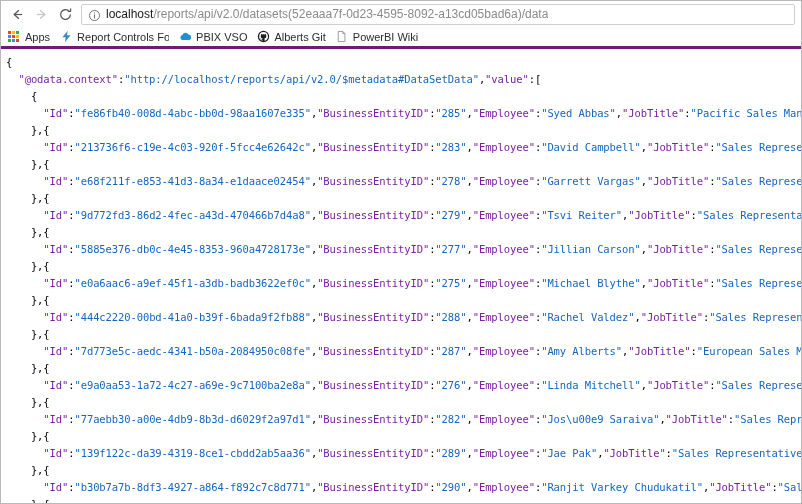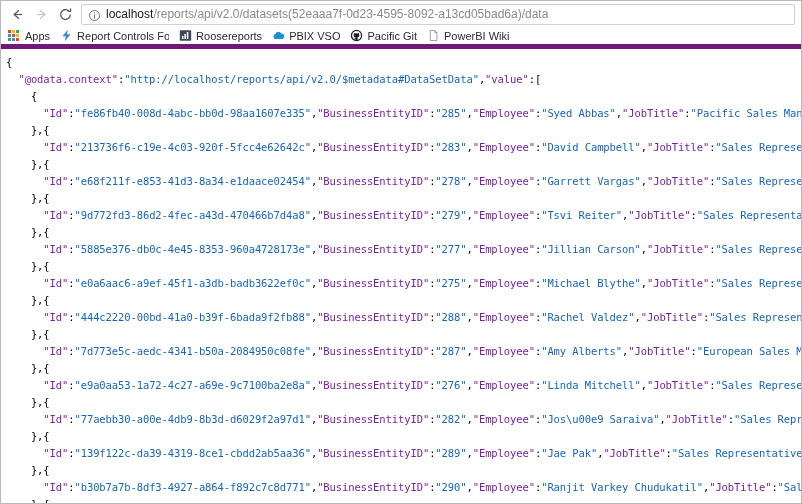--- a/index.html
+++ b/index.html
@@ -63,21 +63,21 @@
   }
   .urltext .host { color: #1a1a1a; }
 
   
   .bookmarks {
     flex: 0 0 22px;
     height: 22px;
     display: flex; align-items: center;
     background: #ffffff;
     padding: 0 3px;
-    border-bottom: 5px solid #701a75;
+    border-bottom: 3px solid #701a75;
     overflow: hidden;
   }
   .bm {
     display: flex; align-items: center;
     height: 18px;
     padding: 0 5px 0 3px;
     margin-right: 1px;
     white-space: nowrap;
     flex: 0 0 auto;
   }
@@ -192,51 +192,40 @@
 
     <div class="bm bm-truncated">
       <span class="bmicon">
         <svg width="13" height="13" viewBox="0 0 16 16">
           <path d="M9.5 1 L3 9 H7 L6 15 L13 6.5 H8.6 Z" fill="#3b8ac4"></path>
         </svg>
       </span>
       <span class="bmlabel">Report Controls Foru</span>
     </div>
 
-    <div class="bm">
-      <span class="bmicon">
-        <svg width="13" height="13" viewBox="0 0 16 16">
-          <rect x="1" y="1.5" width="14" height="13" rx="1" fill="#3a4a5a"></rect>
-          <rect x="3.6" y="8.6" width="1.9" height="3.6" fill="#ffffff"></rect>
-          <rect x="6.6" y="6.2" width="1.9" height="6" fill="#ffffff"></rect>
-          <rect x="9.6" y="3.8" width="1.9" height="8.4" fill="#ffffff"></rect>
-        </svg>
-      </span>
-      <span class="bmlabel">Roosereports</span>
-    </div>
 
 
     <div class="bm">
       <span class="bmicon">
         <svg width="13" height="13" viewBox="0 0 16 16">
           <path d="M4.4 12.4 A3.1 3.1 0 0 1 4.2 6.3 A3.8 3.8 0 0 1 11.4 5.6 A2.9 2.9 0 0 1 11.6 12.4 Z" fill="#1e90d8"></path>
         </svg>
       </span>
       <span class="bmlabel">PBIX VSO</span>
     </div>
 
 
     <div class="bm">
       <span class="bmicon">
         <svg width="13" height="13" viewBox="0 0 16 16">
           <circle cx="8" cy="8" r="7" fill="#1b1f23"></circle>
           <path d="M8 2.6a5.4 5.4 0 0 0-1.7 10.5c.27.05.37-.11.37-.25v-.9c-1.5.33-1.82-.72-1.82-.72-.25-.62-.6-.79-.6-.79-.49-.33.04-.33.04-.33.54.04.83.56.83.56.48.83 1.27.59 1.58.45.05-.35.19-.59.34-.72-1.2-.14-2.46-.6-2.46-2.67 0-.59.21-1.07.56-1.45-.06-.14-.24-.69.05-1.44 0 0 .45-.14 1.48.55a5.1 5.1 0 0 1 2.7 0c1.03-.7 1.48-.55 1.48-.55.29.75.11 1.3.05 1.44.35.38.56.86.56 1.45 0 2.08-1.26 2.53-2.47 2.66.2.17.37.5.37 1v1.49c0 .14.1.31.37.25A5.4 5.4 0 0 0 8 2.6z" fill="#ffffff"></path>
         </svg>
       </span>
-      <span class="bmlabel">Pacific Git</span>
+      <span class="bmlabel">Alberts Git</span>
     </div>
 
     <div class="bm">
       <span class="bmicon">
         <svg width="13" height="13" viewBox="0 0 16 16" fill="none" stroke="#8a8a8a" stroke-width="1">
           <path d="M4 1.8 H9.6 L12.2 4.4 V14.2 H4 Z" fill="#ffffff"></path>
           <path d="M9.6 1.8 V4.4 H12.2"></path>
         </svg>
       </span>
       <span class="bmlabel">PowerBI Wiki</span>

